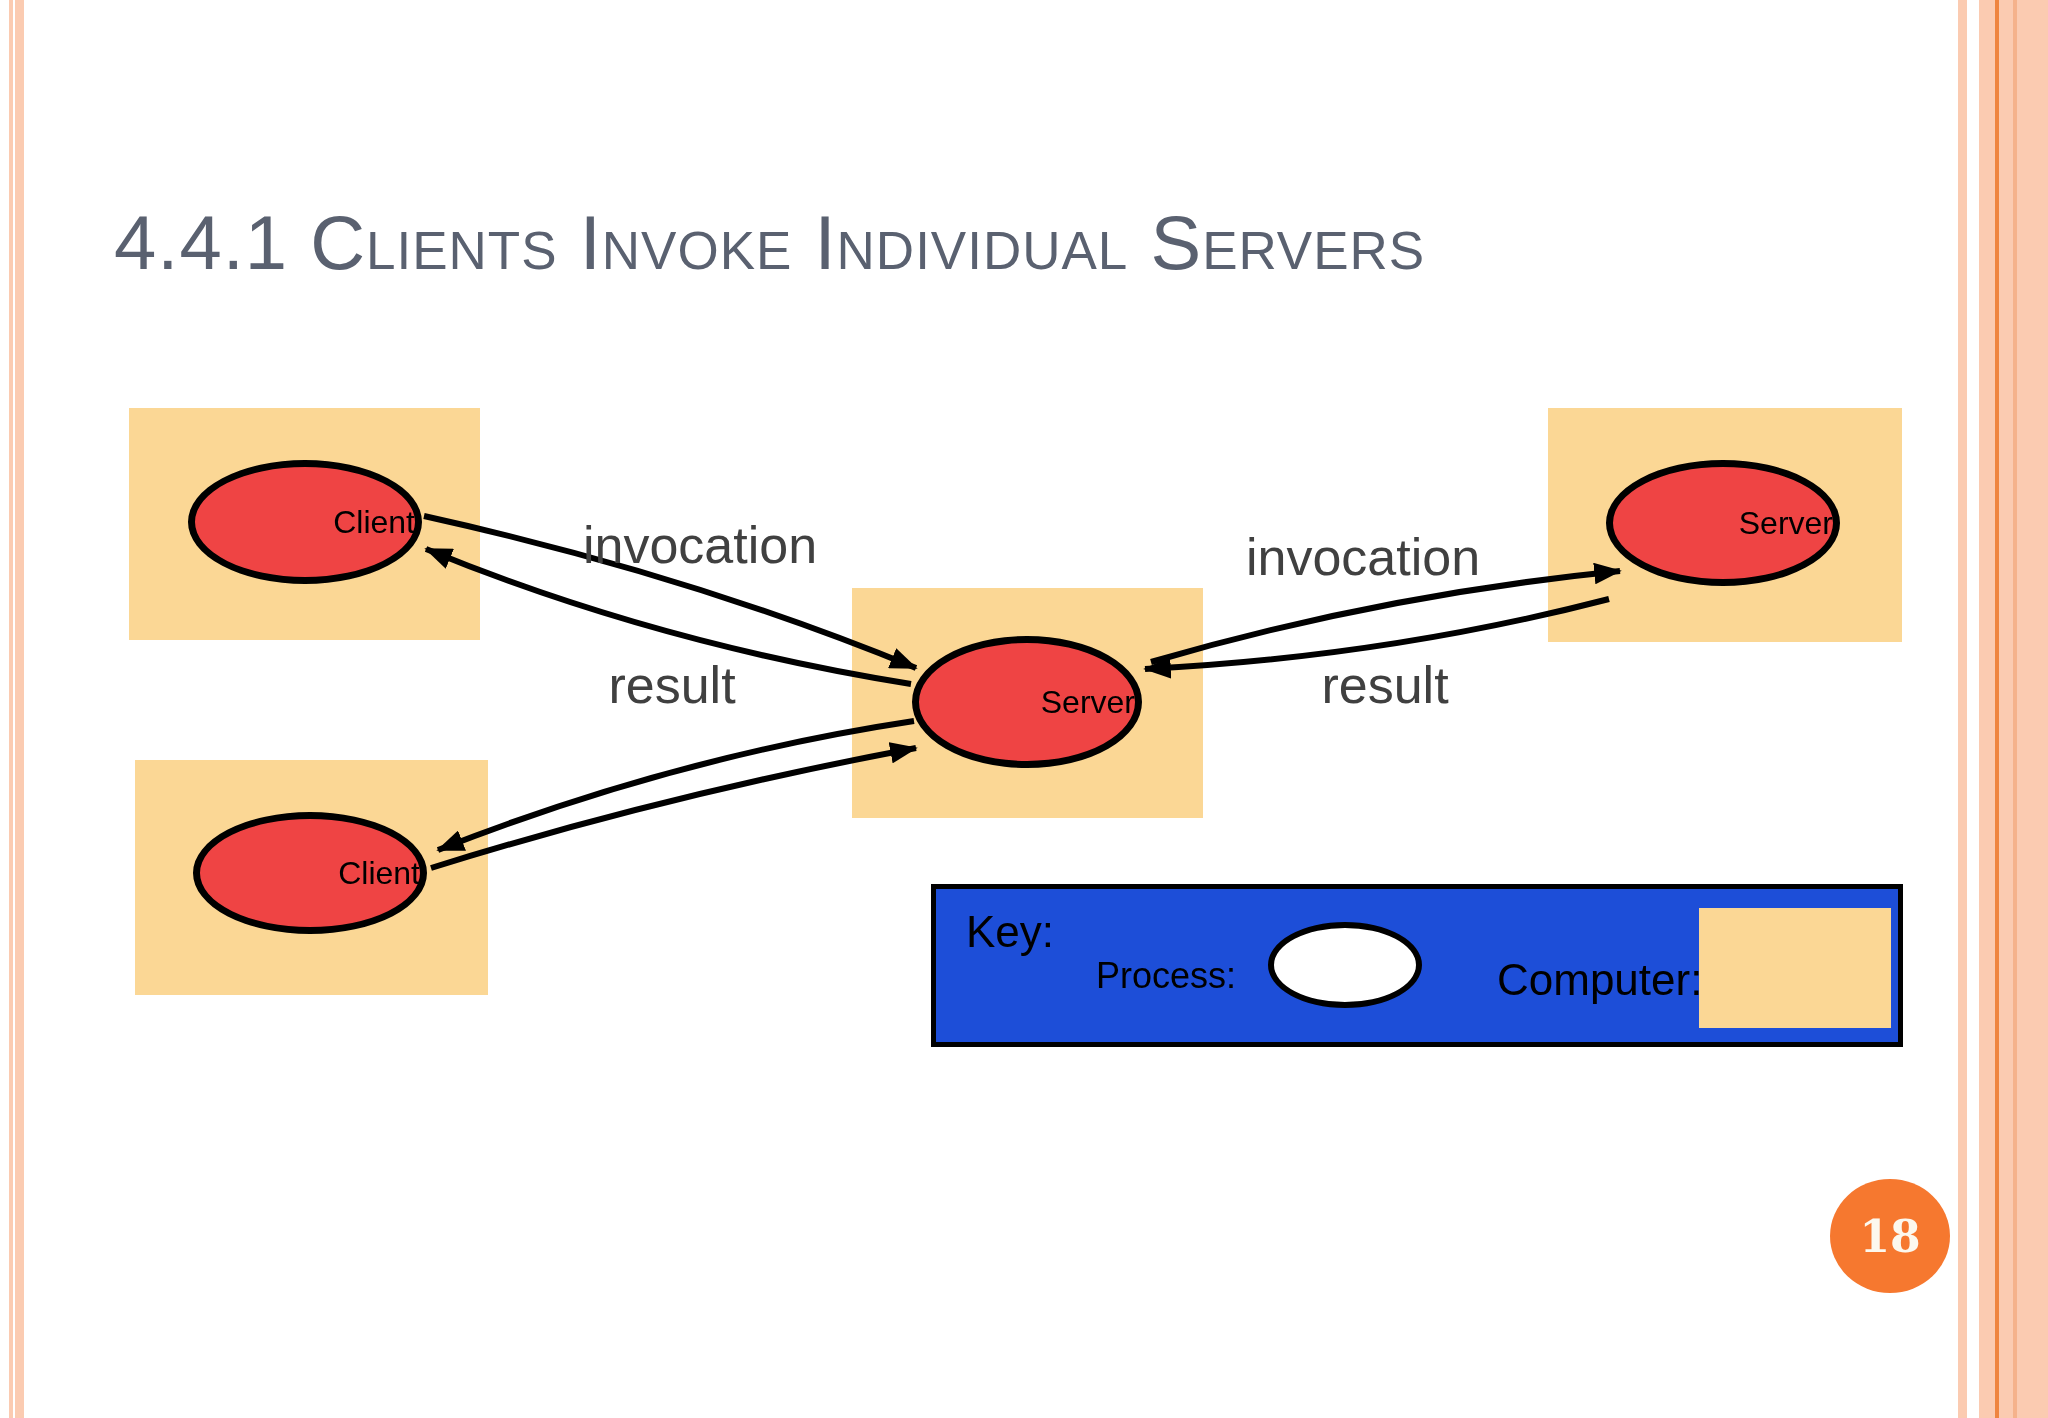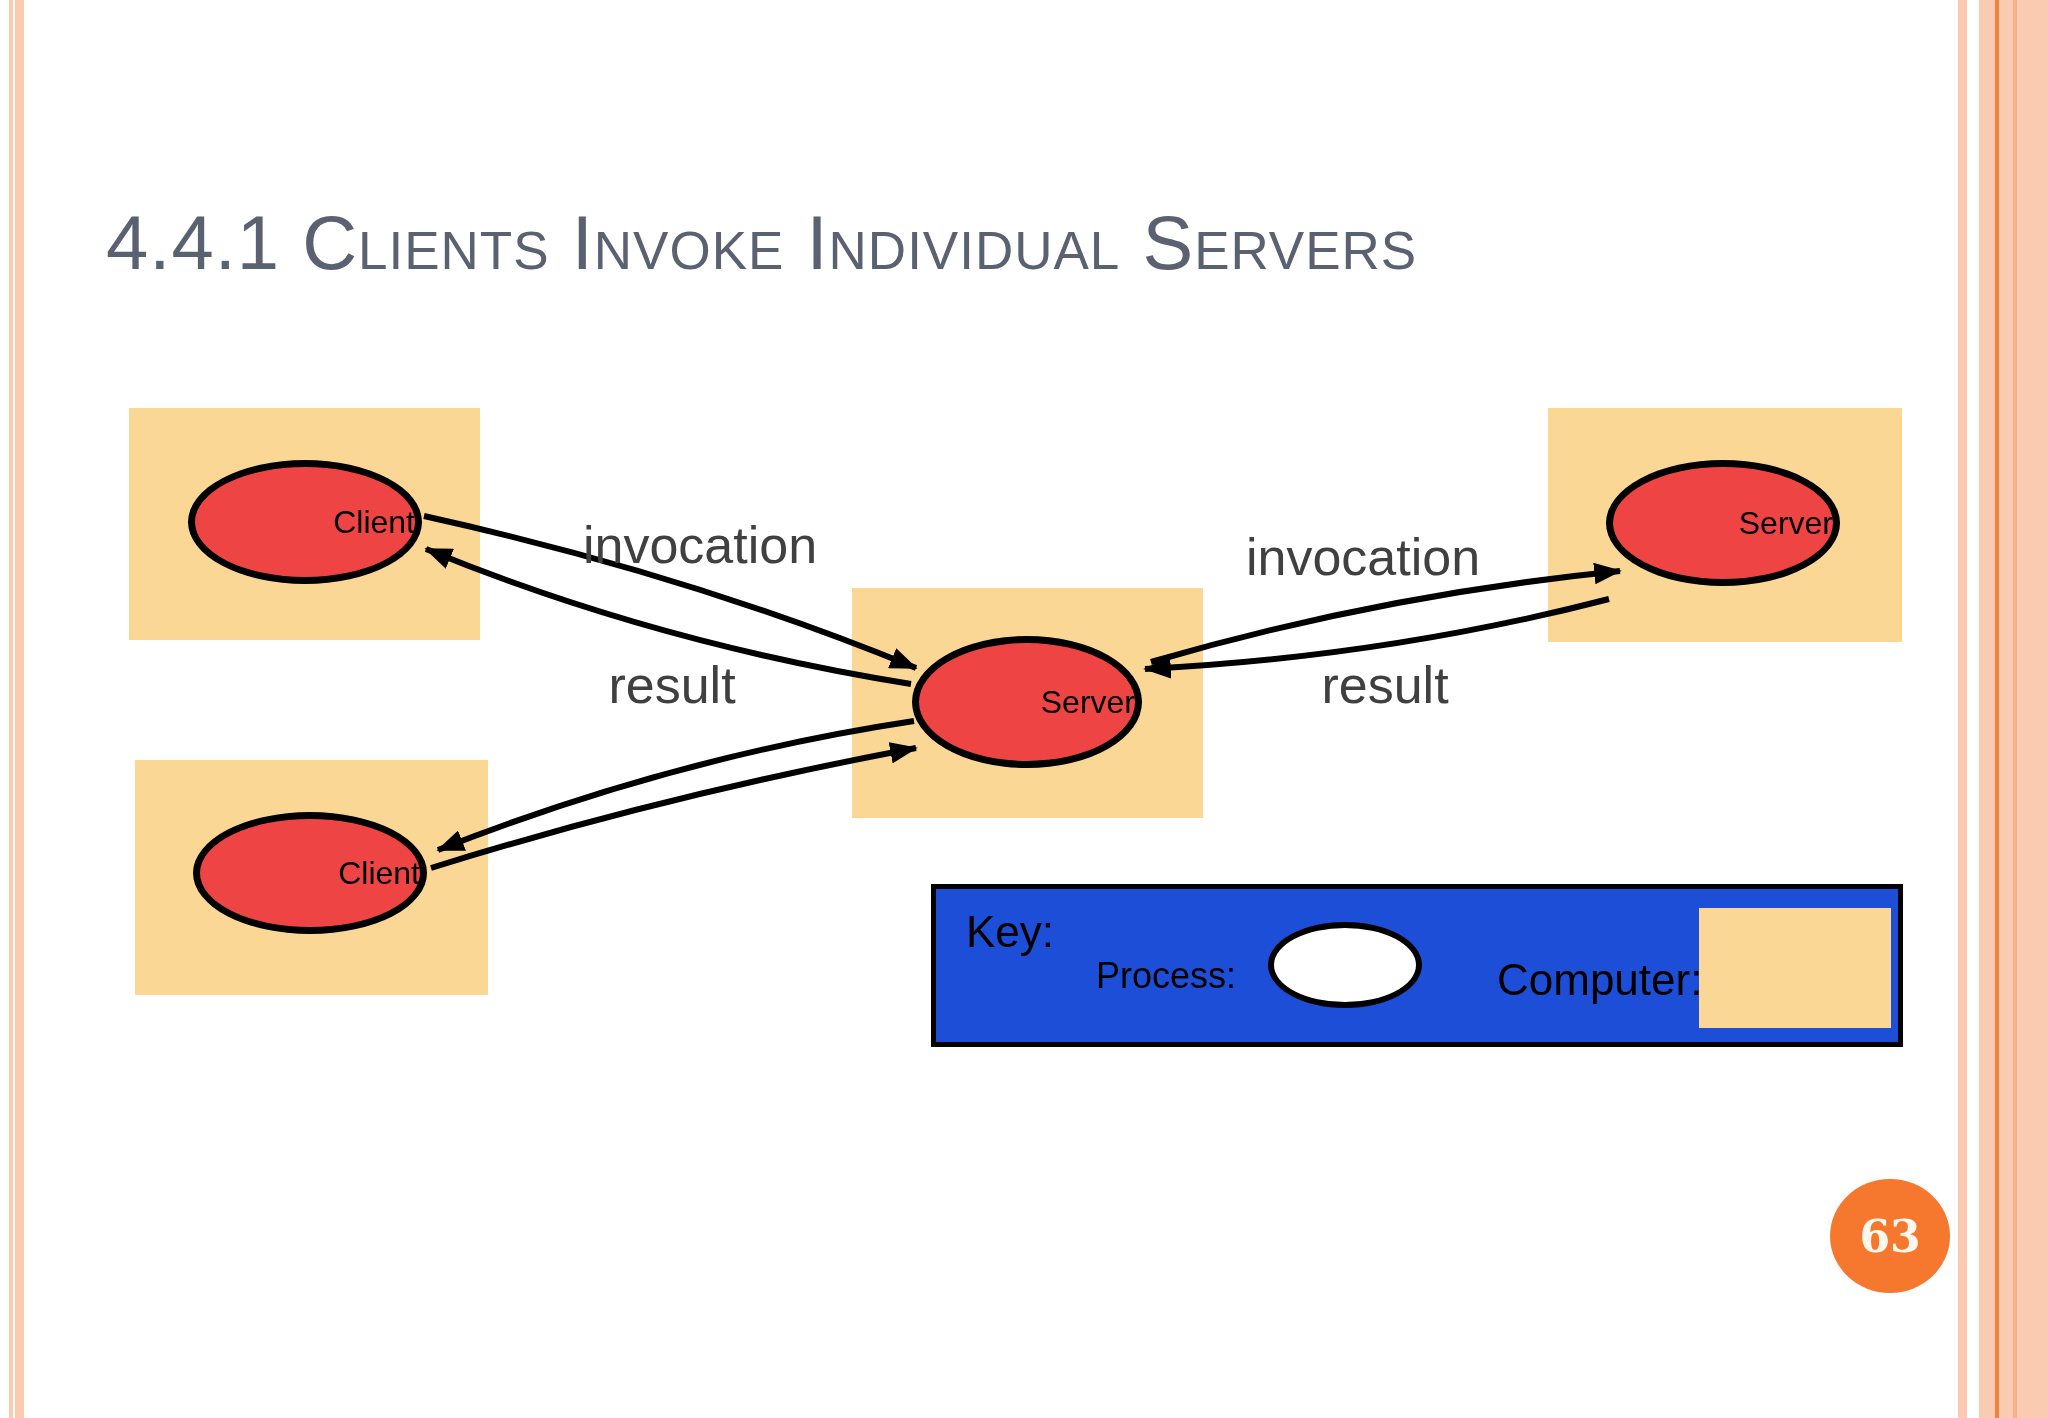--- a/index.html
+++ b/index.html
@@ -14,21 +14,21 @@
   .vstripe{position:absolute;top:0;bottom:0;}
   .stripe-salmon{background:var(--color-stripe-salmon,#FBCBB1);}
   .left-thin{left:9px;width:4px;}
   .left-thick{left:15px;width:9px;}
   .right-outer{left:1958px;width:9px;}
   .right-band{left:1979px;width:69px;}
   .right-dark{left:1995px;width:4px;background:var(--color-stripe-dark,#EF8540);}
   .right-med{left:2013px;width:4px;background:var(--color-stripe-medium,#F5B28B);}
   
   .title{
-    position:absolute;left:106px;top:203px;
+    position:absolute;left:114px;top:203px;
     font-size:76px;line-height:1.05;
     font-variant:small-caps;
     letter-spacing:1px;
     color:var(--color-title-text,#5A6170);
     white-space:nowrap;
   }
   
   .computer{position:absolute;background:var(--color-computer-fill,#FBD795);}
   .comp-top-left{left:129px;top:408px;width:351px;height:232px;}
   .comp-bottom-left{left:135px;top:760px;width:353px;height:235px;}
@@ -138,16 +138,16 @@
 
   <div class="key-box">
     <div class="key-title">Key:</div>
     <div class="key-process-label">Process:</div>
     <div class="key-ellipse"></div>
     <div class="key-computer-label">Computer:</div>
     <div class="key-swatch"></div>
   </div>
 
   <div class="page-badge">
-    <span class="page-num">63</span>
+    <span class="page-num">18</span>
   </div>
 
 </div>
 
 </body></html>

